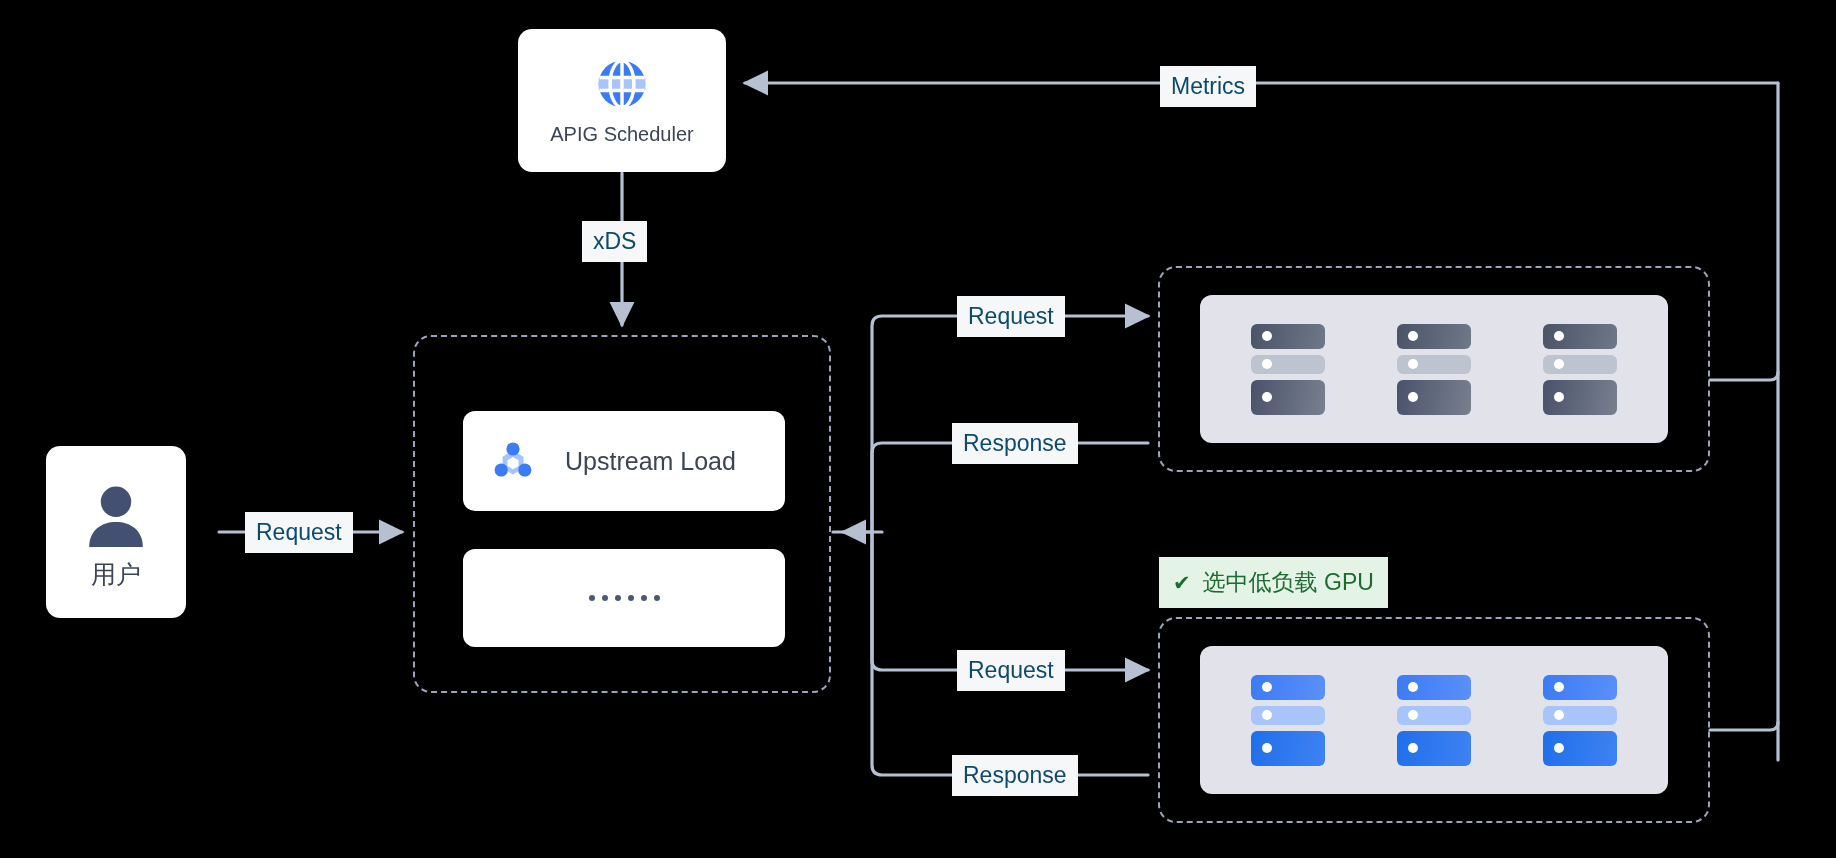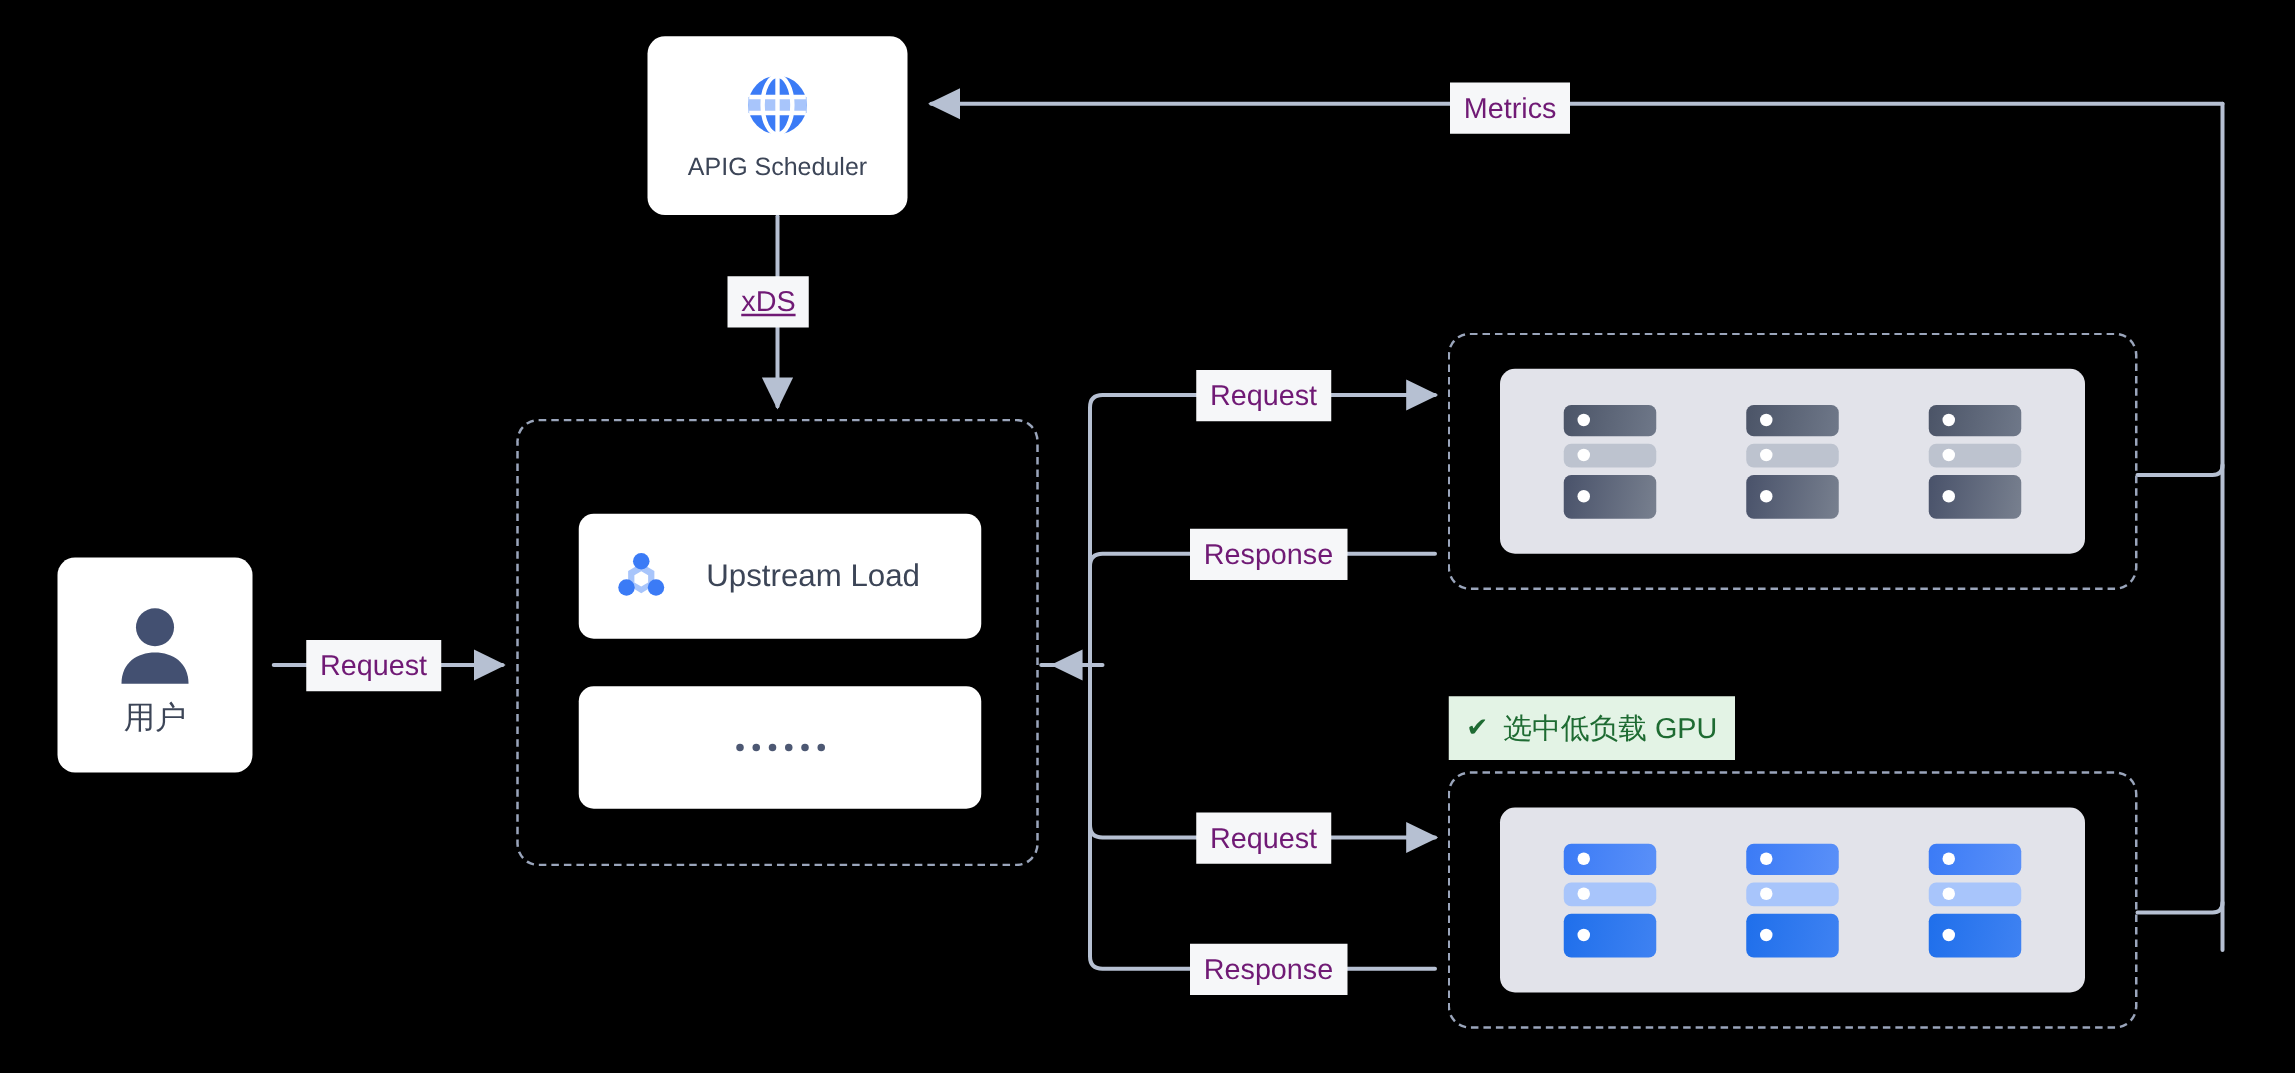--- a/index.html
+++ b/index.html
@@ -27,21 +27,21 @@
     line-height: 1.2;
     text-align: center;
     white-space: nowrap;
   }
 
   
   #scheduler { left: 518px; top: 29px; width: 208px; height: 143px; gap: 10px; }
   #scheduler .card-label { font-size: 20px; }
 
   
-  #user-node { left: 46px; top: 446px; width: 156px; height: 172px; gap: 6px; }
+  #user-node { left: 46px; top: 446px; width: 140px; height: 172px; gap: 6px; }
   #user-node .card-label { font-size: 25px; }
 
   
   #envoy {
     position: absolute;
     left: 413px; top: 335px; width: 418px; height: 358px;
     border: 2px dashed #9aa5bb;
     border-radius: 18px;
     background: transparent;
   }
@@ -100,21 +100,21 @@
   .server.idle .bar.bottom { background: linear-gradient(100deg, #49526a 0%, #78808f 100%); }
   
   .server.active .bar.top    { background: linear-gradient(100deg, #3b7bf6 0%, #5a90f8 100%); }
   .server.active .bar.mid    { background: #a8c5fb; }
   .server.active .bar.bottom { background: linear-gradient(100deg, #1f6feb 0%, #3f82f2 100%); }
 
   
   .edge-label {
     position: absolute;
     background: #f6f7f9;
-    color: #701a75;
+    color: #0c4a6e;
     font-size: 23px;
     line-height: 1;
     padding: 9px 11px;
     white-space: nowrap;
   }
 
   
   #selected-badge {
     position: absolute;
     left: 1159px; top: 557px;
@@ -265,21 +265,21 @@
     </div>
   </div>
 
   <div id="selected-badge">
     <span class="check">✔</span>
     <span>选中低负载 GPU</span>
   </div>
 
   <div class="edge-label" style="left:1160px; top:66px;">Metrics</div>
 
-  <div class="edge-label" style="left:582px; top:221px;text-decoration:underline;">xDS</div>
+  <div class="edge-label" style="left:582px; top:221px;">xDS</div>
 
   <div class="edge-label" style="left:245px; top:512px;">Request</div>
 
   <div class="edge-label" style="left:957px; top:296px;">Request</div>
 
   <div class="edge-label" style="left:952px; top:423px;">Response</div>
 
   <div class="edge-label" style="left:957px; top:650px;">Request</div>
 
   <div class="edge-label" style="left:952px; top:755px;">Response</div>

